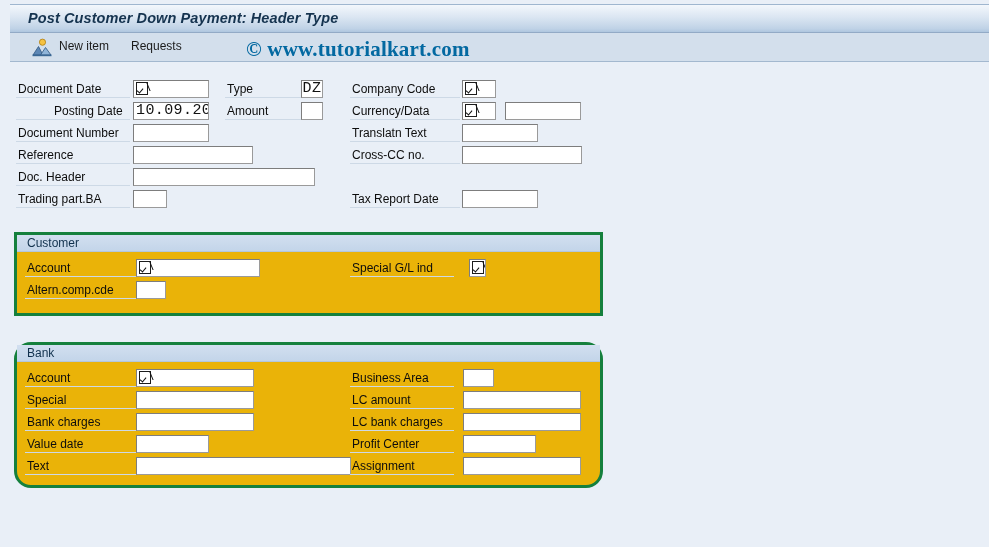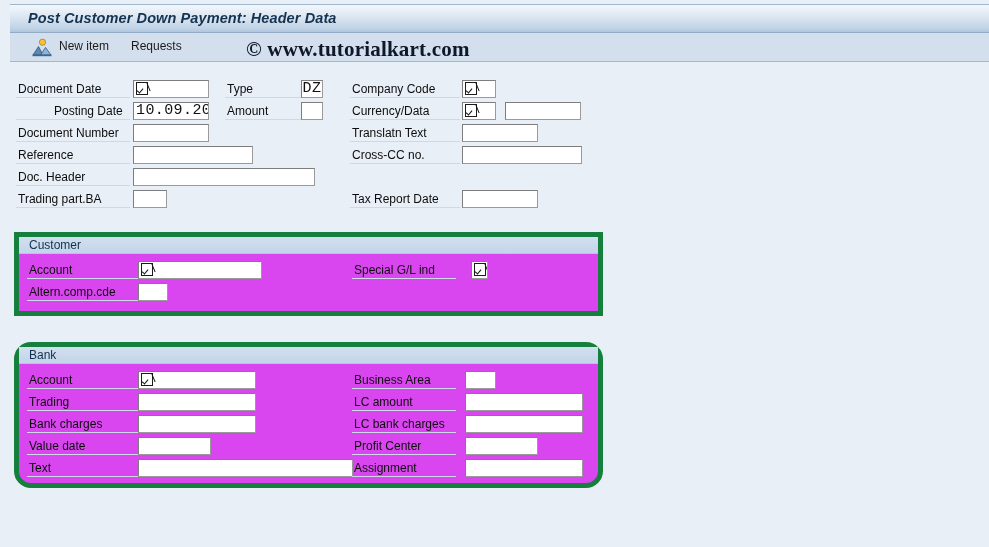--- a/index.html
+++ b/index.html
@@ -77,21 +77,21 @@
   .tb-newitem { left: 49px; }
   .tb-requests { left: 121px; }
 
   .watermark {
     position: absolute;
     left: 246px;
     top: 37px;
     font-family: "Liberation Serif", serif;
     font-size: 21px;
     font-weight: bold;
-    color: #0f172a;
+    color: #0369a1;
     white-space: nowrap;
     letter-spacing: 0.2px;
     pointer-events: none;
   }
 
   
   .lbl {
     position: absolute;
     font-size: 12px;
     color: #0d0d0d;
@@ -153,22 +153,22 @@
     width: 7px;
     height: 8px;
     border-right: 1.6px solid #111;
     transform: skewX(22deg);
   }
 
   
   .group {
     position: absolute;
     box-sizing: border-box;
-    border: 5px solid #15803d;
-    background: #d946ef;
+    border: 3px solid #15803d;
+    background: #eab308;
   }
   .group-hd {
     position: absolute;
     left: 0; top: 0;
     right: 0;
     height: 17px;
     background: linear-gradient(to bottom, #d2dff0 0%, #c3d5e9 100%);
     border-bottom: 1px solid #b3c7dc;
     box-sizing: border-box;
   }
@@ -180,21 +180,21 @@
     color: #11314d;
     white-space: nowrap;
   }
 </style>
 </head>
 <body>
 
 <div id="app">
 
   <div class="titlebar">
-    <div class="titlebar-text">Post Customer Down Payment: Header Data</div>
+    <div class="titlebar-text">Post Customer Down Payment: Header Type</div>
   </div>
 
   <div class="toolbar">
 
     <span class="tb-icon">
       <svg width="20" height="19" viewBox="0 0 20 19">
         <circle cx="10.5" cy="4.2" r="3.1" fill="#f5c242" stroke="#b07d12" stroke-width="0.8"></circle>
         <polygon points="1,17 6.5,8.5 11,17" fill="#5d87b5" stroke="#2f5781" stroke-width="0.8"></polygon>
         <polygon points="8.5,17 13.5,9.5 19,17" fill="#8fb4d8" stroke="#2f5781" stroke-width="0.8"></polygon>
         <rect x="0.5" y="16.6" width="19" height="1.6" fill="#3a6895"></rect>
@@ -297,21 +297,21 @@
       <span class="cbx"></span>
     </div>
   </div>
 
   <div class="group" style="left:14px; top:342px; width:589px; height:146px;border-radius:17px;">
     <div class="group-hd">
       <span class="group-hd-text">Bank</span>
     </div>
 
     <div class="lbl" style="left:10px; top:26px;">Account</div>
-    <div class="lbl" style="left:10px; top:48px;">Trading</div>
+    <div class="lbl" style="left:10px; top:48px;">Special</div>
     <div class="lbl" style="left:10px; top:70px;">Bank charges</div>
     <div class="lbl" style="left:10px; top:92px;">Value date</div>
     <div class="lbl" style="left:10px; top:114px;">Text</div>
 
     <div class="lblrule" style="left:8px; top:41px;  width:112px;"></div>
     <div class="lblrule" style="left:8px; top:63px;  width:112px;"></div>
     <div class="lblrule" style="left:8px; top:85px;  width:112px;"></div>
     <div class="lblrule" style="left:8px; top:107px; width:112px;"></div>
     <div class="lblrule" style="left:8px; top:129px; width:112px;"></div>
 

